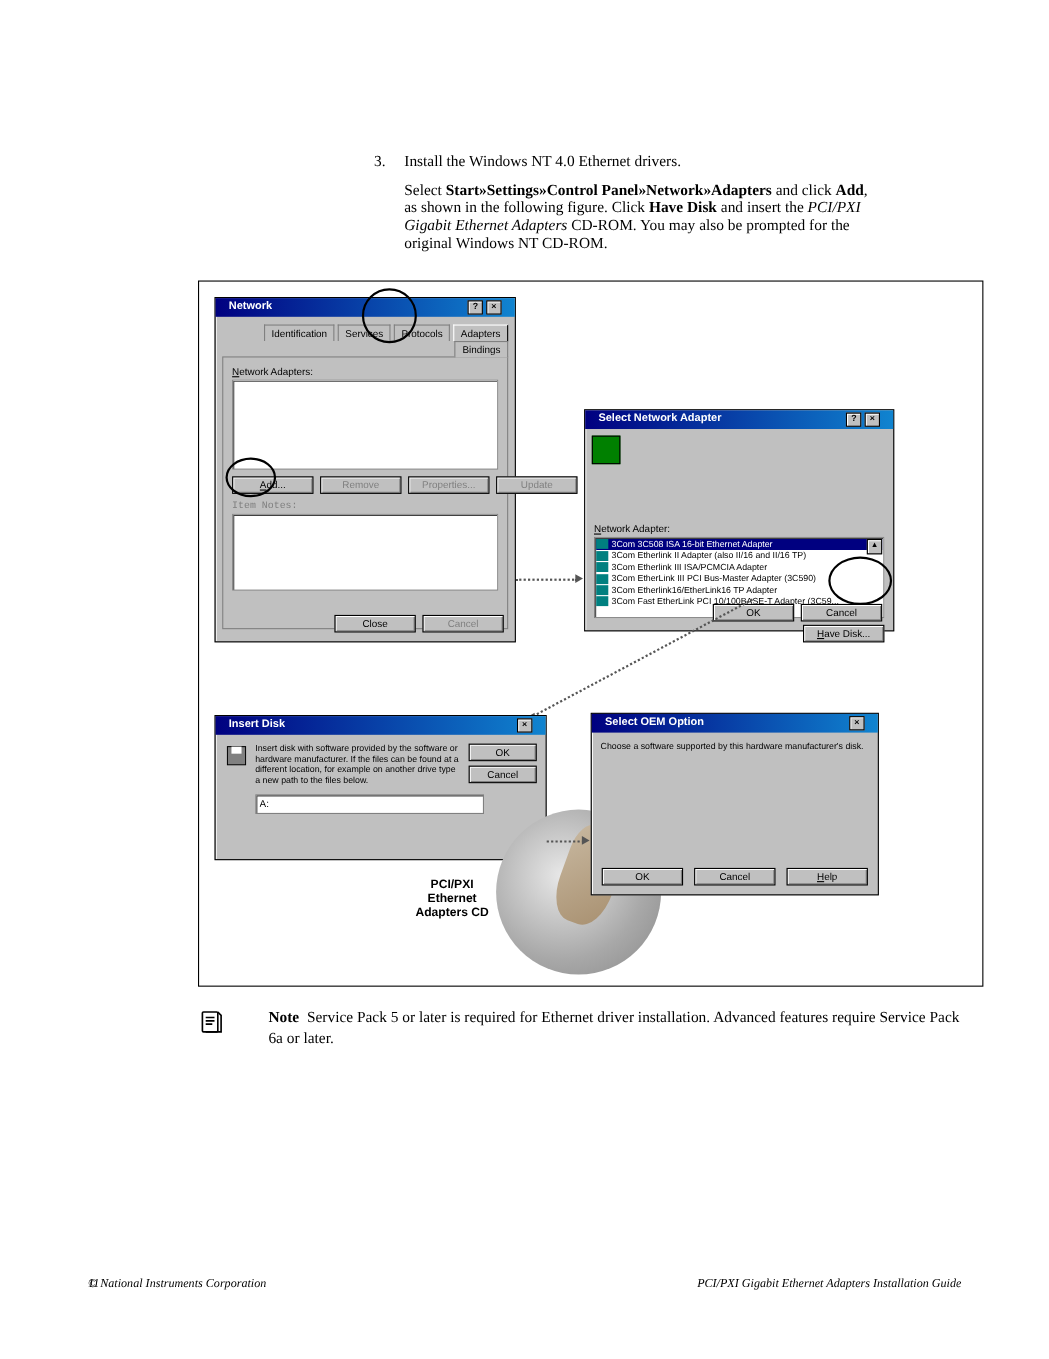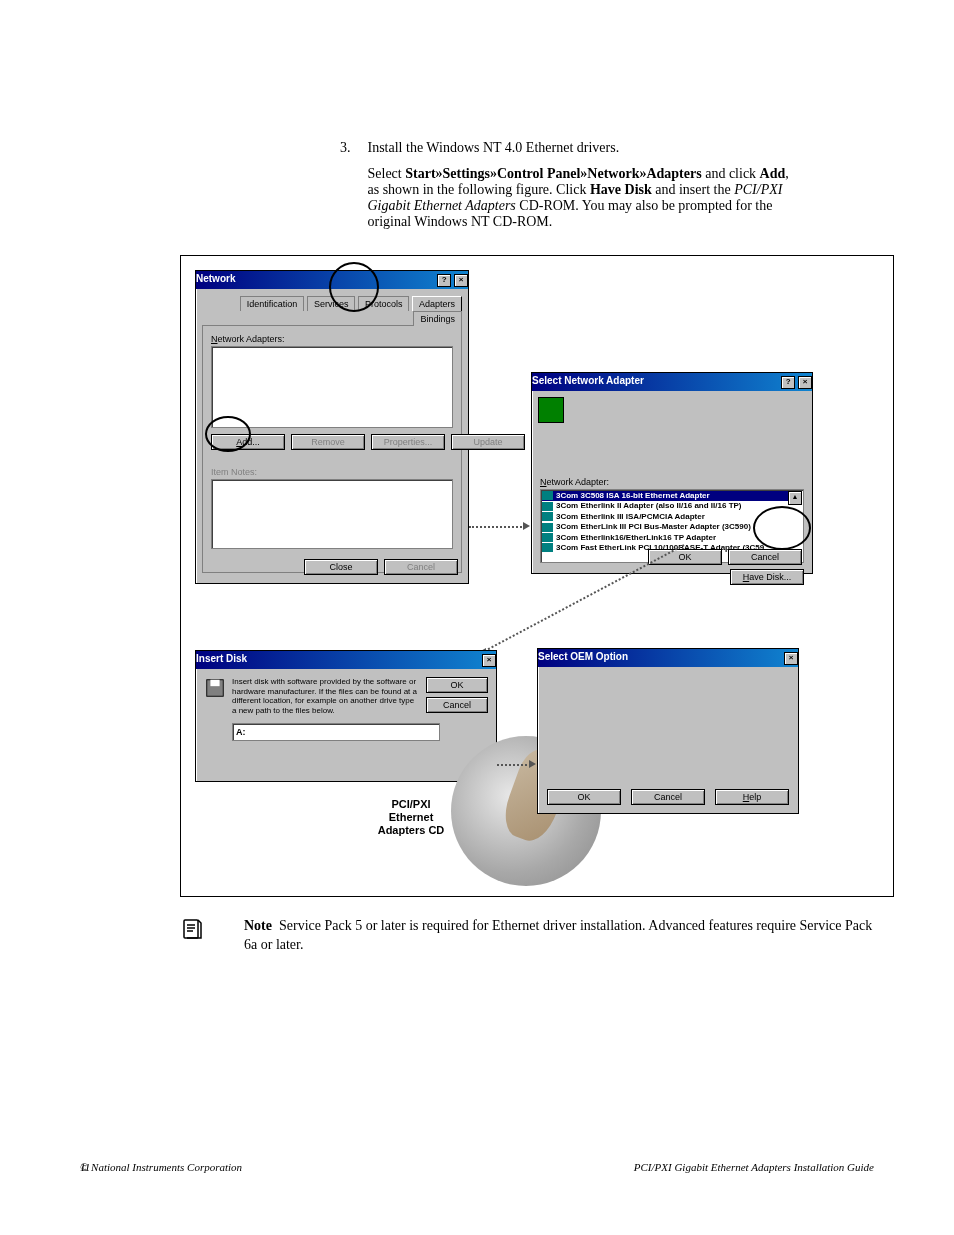--- a/index.html
+++ b/index.html
@@ -48,21 +48,21 @@
   .win {
     position: absolute;
     background: #c0c0c0;
     border: 1px solid #000;
     box-shadow: inset 1px 1px 0 #fff;
   }
   .titlebar {
     background: linear-gradient(to right, #000080, #1084d0);
     color: #fff;
     font-weight: bold;
-    padding: 2px 0;
+    padding: 2px 12px;
     display: flex;
     justify-content: space-between;
     font-size: 10px;
   }
   .titlebtns span {
     display: inline-block;
     width: 12px; height: 11px;
     background: #c0c0c0;
     border: 1px solid #000;
     box-shadow: inset 1px 1px 0 #fff;
@@ -94,21 +94,20 @@
     margin: 0 6px 6px 6px;
     border: 1px solid #808080;
     background: #c0c0c0;
     padding: 8px;
     height: 230px;
   }
   .sunken {
     border: 1px solid #808080;
     box-shadow: inset 1px 1px 0 #404040, inset -1px -1px 0 #fff;
     background: #fff;
-    font-weight: bold;
   }
   .listbox {
     height: 80px;
   }
   .btn {
     display: inline-block;
     min-width: 56px;
     padding: 2px 8px;
     background: #c0c0c0;
     border: 1px solid #000;
@@ -266,21 +265,21 @@
       </div>
       <div class="tabbody">
         <span class="label"><u class="ak">N</u>etwork Adapters:</span>
         <div class="sunken listbox"></div>
         <div class="row-btns">
           <span class="btn"><u class="ak">A</u>dd...</span>
           <span class="btn disabled">Remove</span>
           <span class="btn disabled">Properties...</span>
           <span class="btn disabled">Update</span>
         </div>
-        <span class="label" style="margin-top:17px;color:#808080;">Item Notes:</span>
+        <span class="label" style="margin-top:6px;color:#808080;font-family:Liberation Mono, monospace;">Item Notes:</span>
         <div class="sunken" style="height:68px;"></div>
       </div>
       <div class="bottom-btns">
         <span class="btn">Close</span>
         <span class="btn disabled">Cancel</span>
       </div>
     </div>
 
     <div class="circle" style="left:148px; top:6px; width:46px; height:46px;"></div>
     <div class="circle" style="left:24px; top:160px; width:42px; height:32px;"></div>
@@ -355,20 +354,21 @@
     </div>
 
     <div class="dots" style="left:316px; top:508px; width:34px;"></div>
     <div class="arrowhead" style="left:348px; top:504px;"></div>
 
     <div class="win" style="left:356px; top:392px; width:260px; height:164px;">
       <div class="titlebar">
         <span>Select OEM Option</span>
         <span class="titlebtns"><span>×</span></span>
       </div>
+      <div style="padding:8px;font-size:8px;">Choose a software supported by this hardware manufacturer's disk.</div>
       <div style="position:absolute;bottom:8px;left:0;right:0;display:flex;justify-content:center;gap:10px;">
         <span class="btn">OK</span>
         <span class="btn">Cancel</span>
         <span class="btn"><u class="ak">H</u>elp</span>
       </div>
     </div>
 
   </div>
 
   <div class="note-row">

